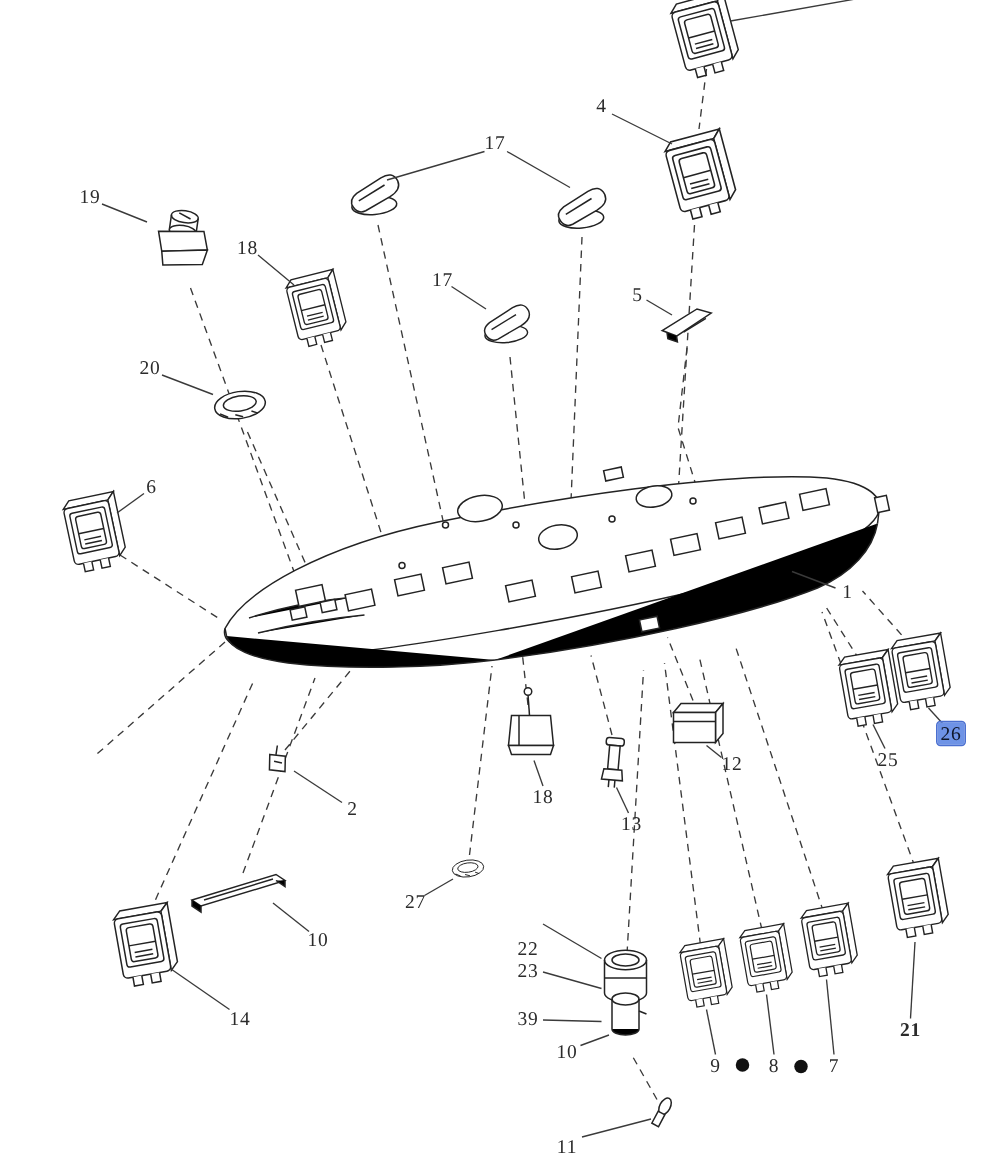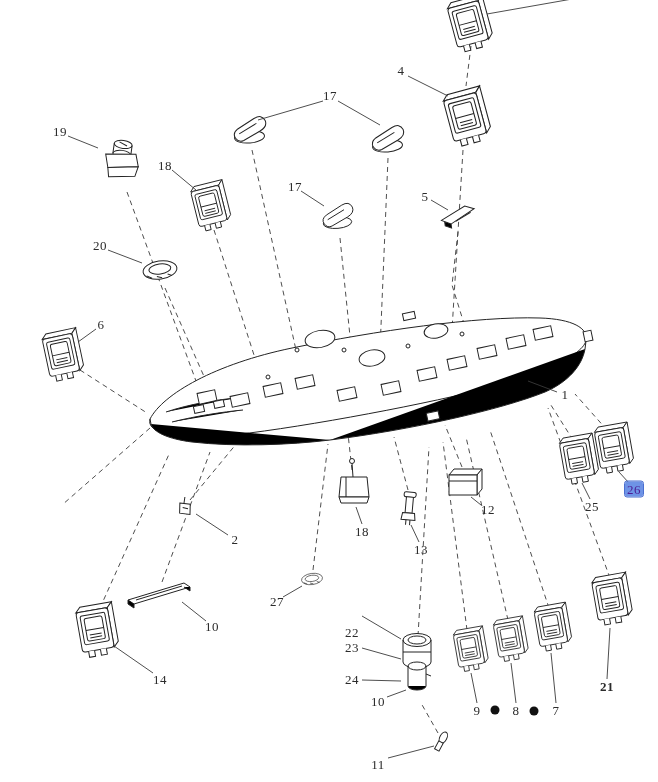--- a/index.html
+++ b/index.html
@@ -347,27 +347,27 @@
       <div class="callout" style="left: 295px; top: 186px;">17</div>
       <div class="callout" style="left: 425px; top: 196px;">5</div>
       <div class="callout" style="left: 100px; top: 245px;">20</div>
       <div class="callout" style="left: 101px; top: 324px;">6</div>
       <div class="callout" style="left: 565px; top: 394px;">1</div>
       <div class="callout" style="left: 235px; top: 539px;">2</div>
       <div class="callout" style="left: 362px; top: 531px;">18</div>
       <div class="callout" style="left: 421px; top: 549px;">13</div>
       <div class="callout" style="left: 488px; top: 509px; text-align: center;">12</div>
       <div class="callout" style="left: 592px; top: 506px;">25</div>
-      <div class="callout hl" style="left: 634px; top: 489px; background: rgb(110, 147, 230); color: #4c1d95;">26</div>
+      <div class="callout hl" style="left: 634px; top: 489px; background: rgb(110, 147, 230); color: #0f172a;">26</div>
       <div class="callout" style="left: 212px; top: 626px;">10</div>
       <div class="callout" style="left: 277px; top: 601px;">27</div>
       <div class="callout" style="left: 160px; top: 679px;">14</div>
       <div class="callout" style="left: 352px; top: 632px;">22</div>
       <div class="callout" style="left: 352px; top: 647px;">23</div>
-      <div class="callout" style="left: 352px; top: 679px;">24</div>
+      <div class="callout" style="left: 352px; top: 679px;">39</div>
       <div class="callout" style="left: 378px; top: 701px;">10</div>
       <div class="callout" style="left: 378px; top: 764px;">11</div>
       <div class="callout" style="left: 477px; top: 710px;">9</div>
       <div class="callout" style="left: 516px; top: 710px;">8</div>
       <div class="callout" style="left: 556px; top: 710px;">7</div>
       <div class="callout" style="left: 607px; top: 686px; font-weight: bold;">21</div>
     </div>
 </div>
 
 </body></html>

